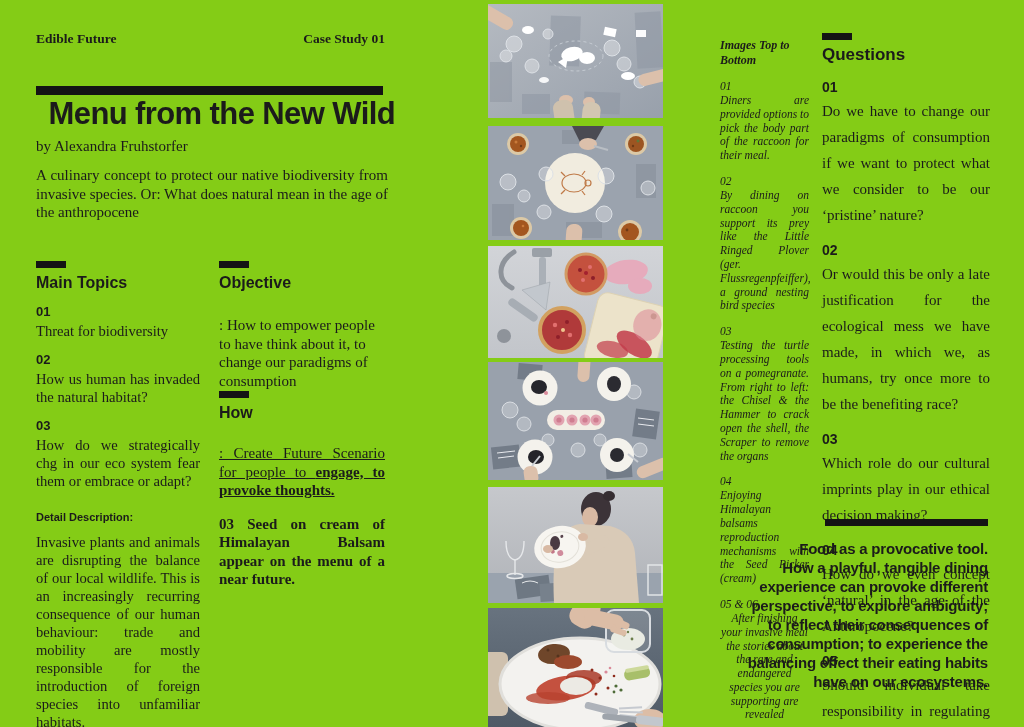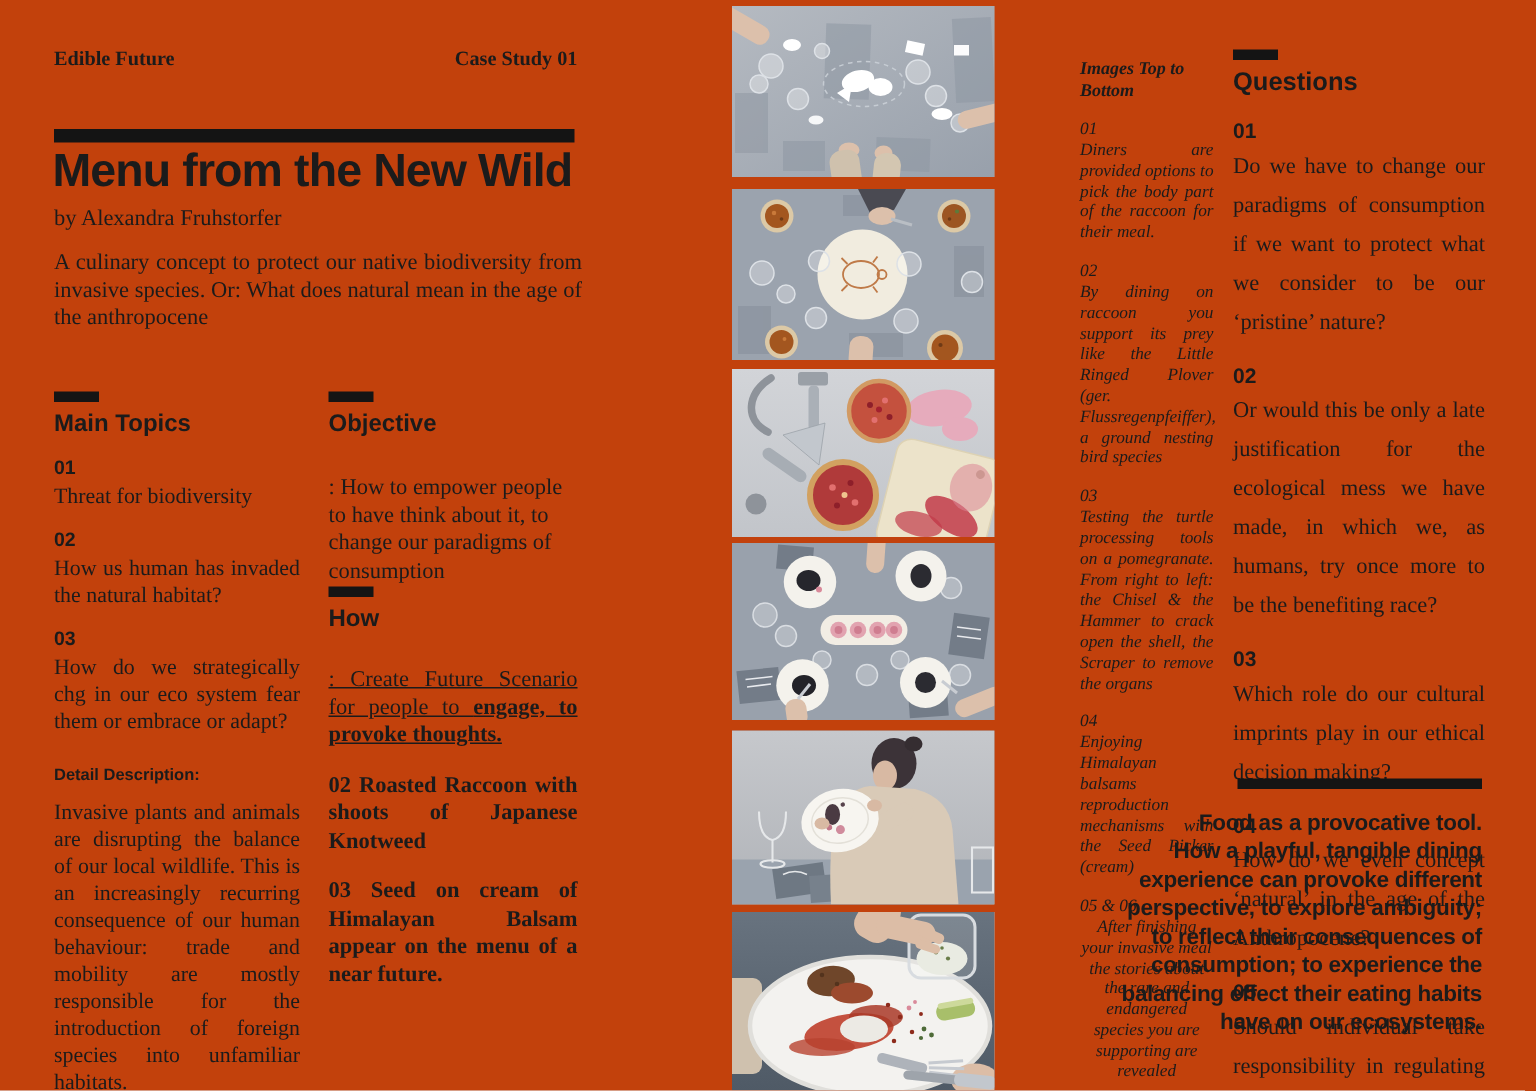--- a/index.html
+++ b/index.html
@@ -1,27 +1,27 @@
 <!DOCTYPE html>
 <html><head>
 <meta charset="utf-8">
 <style>
   html,body{margin:0;padding:0;background:#e8e8e8;}
-  .page{position:relative;width:1024px;height:727px;background:#c2410c;overflow:hidden;
+  .page{position:relative;width:1024px;height:727px;background:#84cc16;overflow:hidden;
         font-family:"Liberation Serif",serif;color:#1b1b1b;}
   .abs{position:absolute;}
   .sans{font-family:"Liberation Sans",sans-serif;}
   .bar{background:#141414;height:7px;width:30px;}
   .serif-body{font-size:14.6px;line-height:18px;text-align:justify;}
   
   .hdr{left:36px;top:31px;width:349px;display:flex;justify-content:space-between;
        font-weight:bold;font-size:13.5px;}
   
   .title-bar{left:36px;top:86px;width:347px;height:9px;background:#141414;}
-  .title{left:35px;top:97px;width:360px;font-size:31px;font-weight:bold;letter-spacing:-0.6px;line-height:34px;}
+  .title{left:35px;top:97px;width:360px;font-size:31px;font-weight:bold;letter-spacing:-0.6px;line-height:34px;text-align:right;}
   .byline{left:36px;top:138px;font-size:15px;}
   .intro{left:36px;top:166px;width:352px;font-size:15px;line-height:18.5px;text-align:justify;}
   
   .sec-head{font-weight:bold;font-size:16px;margin:6px 0 0 0;}
   .num{font-weight:bold;font-size:13px;line-height:14px;margin-top:13px;}
   .item-text{margin-top:3px;}
   
   .main-topics{left:36px;top:261px;width:164px;}
   .detail{left:36px;top:511px;width:164px;}
   .detail-head{font-weight:bold;font-size:11px;margin:0 0 10px 0;}
@@ -94,21 +94,20 @@
   <div class="abs objective">
     <div class="bar"></div>
     <div class="sec-head sans">Objective</div>
     <div class="obj-text">: How to empower people to have think about it, to change our paradigms of consumption</div>
   </div>
 
   <div class="abs how">
     <div class="bar"></div>
     <div class="sec-head sans">How</div>
     <p class="how-lead"><span>: Create Future Scenario for people to </span><strong>engage, to provoke thoughts.</strong></p>
-    <p class="menu-item">02 Roasted Raccoon with shoots of Japanese Knotweed</p>
     <p class="menu-item">03 Seed on cream of Himalayan Balsam appear on the menu of a near future.</p>
     <p class="how-closing"></p>
   </div>
 
   <figure class="abs photo" style="top:4px;height:114px;">
     <svg width="175" height="114" viewBox="0 0 175 114">
       <defs>
           <linearGradient id="g1" x1="0" y1="0" x2="1" y2="1">
         <stop offset="0" stop-color="#b5bac1"></stop>
             <stop offset="1" stop-color="#98a0ab"></stop>

